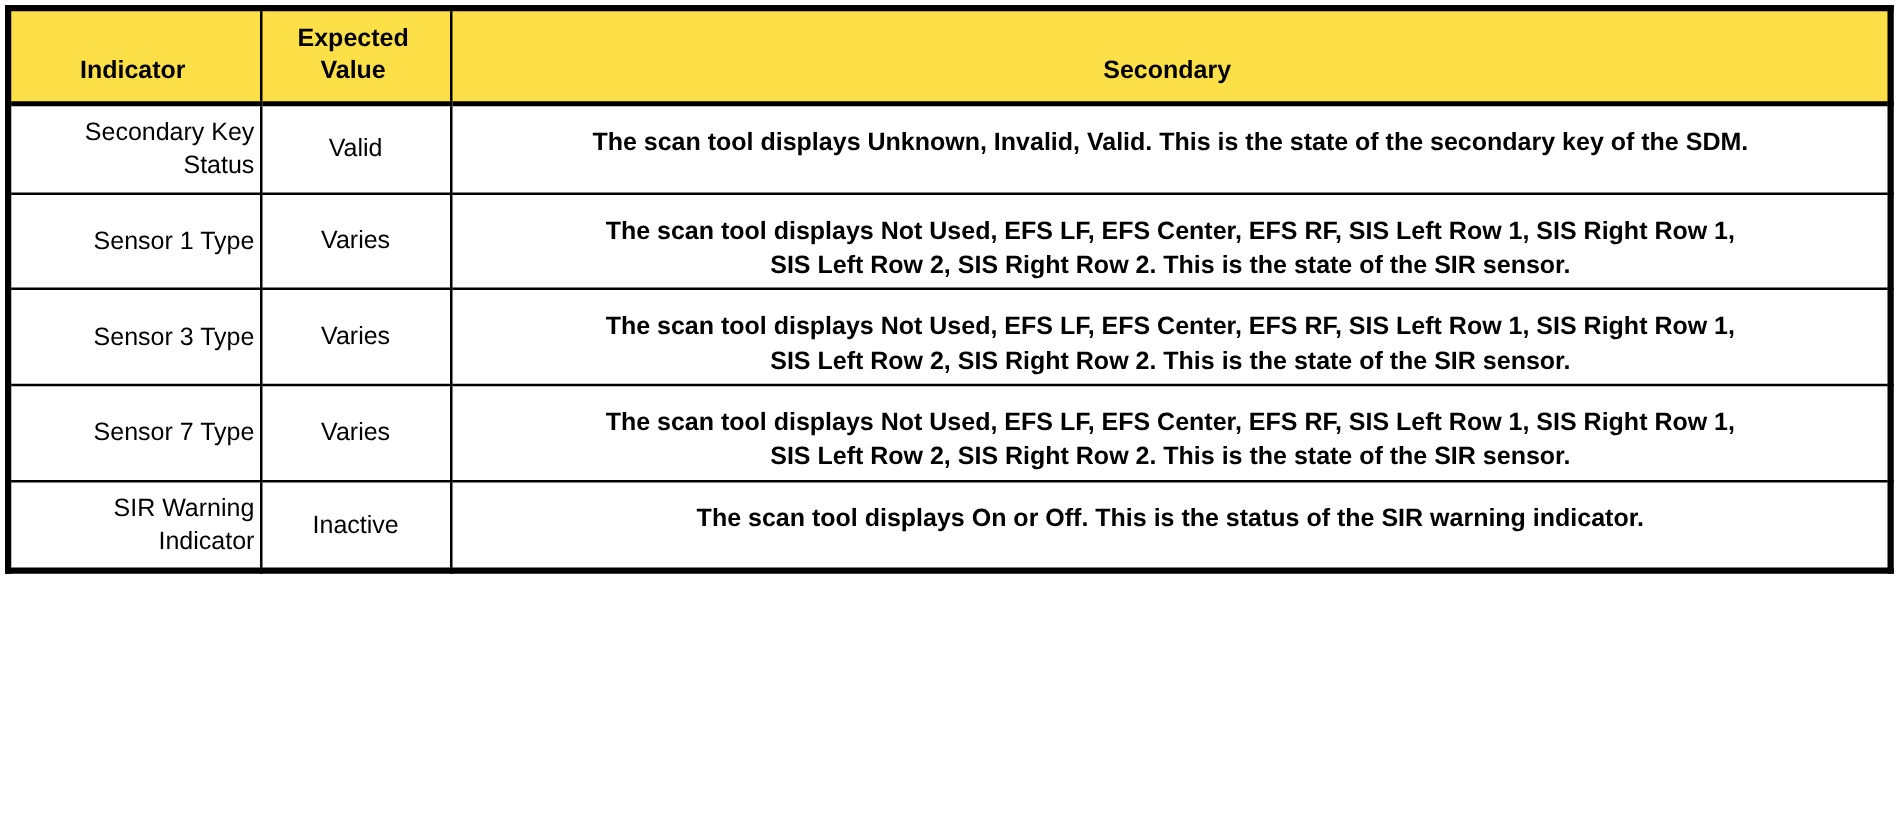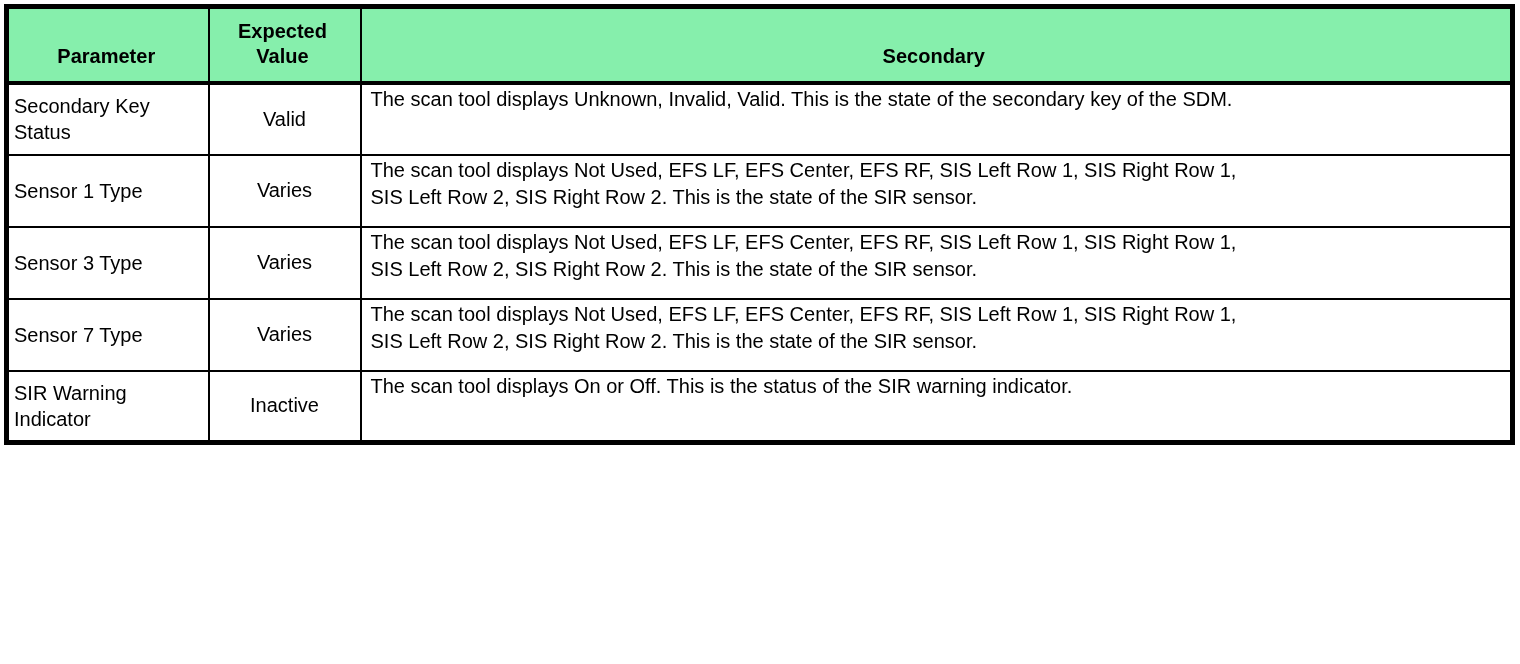--- a/index.html
+++ b/index.html
@@ -40,60 +40,61 @@
   }
   thead th {
     border-bottom: 4px solid #000000;
     height: 76px;
     font-size: 20px;
     font-weight: bold;
     line-height: 1.25;
     text-align: center;
     vertical-align: bottom;
     padding: 4px 8px 12px 4px;
-    background: #86efac;
+    background: #fde047;
   }
   tbody td {
     height: 72px;
     font-size: 20px;
     background: #ffffff;
   }
   td.parameter-cell {
-    text-align: left;
+    text-align: right;
     vertical-align: middle;
-    padding: 2px 20px 2px 5px;
+    padding: 2px 4px 2px 5px;
     line-height: 1.3;
     margin-top: 24px;
   }
   td.expected-cell {
     text-align: center;
     vertical-align: middle;
     padding: 18px 4px;
   }
   td.definition-cell {
-    text-align: left;
+    text-align: center;
     vertical-align: top;
-    padding: 1px 8px 4px 9px;
+    padding: 16px 8px 4px 9px;
     line-height: 1.37;
     white-space: pre-line;
+    font-weight: bold;
   }
 </style>
 </head>
 <body>
 
 <div class="page">
   <table class="data-table">
     <colgroup>
       <col class="col-parameter">
       <col class="col-expected">
       <col class="col-definition">
     </colgroup>
     <thead>
       <tr>
-        <th>Parameter</th>
+        <th>Indicator</th>
         <th>Expected Value</th>
         <th>Secondary</th>
       </tr>
     </thead>
     <tbody>
     <tr>
       <td class="parameter-cell">Secondary Key Status</td>
       <td class="expected-cell">Valid</td>
       <td class="definition-cell">The scan tool displays Unknown, Invalid, Valid. This is the state of the secondary key of the SDM.</td>
     </tr>

